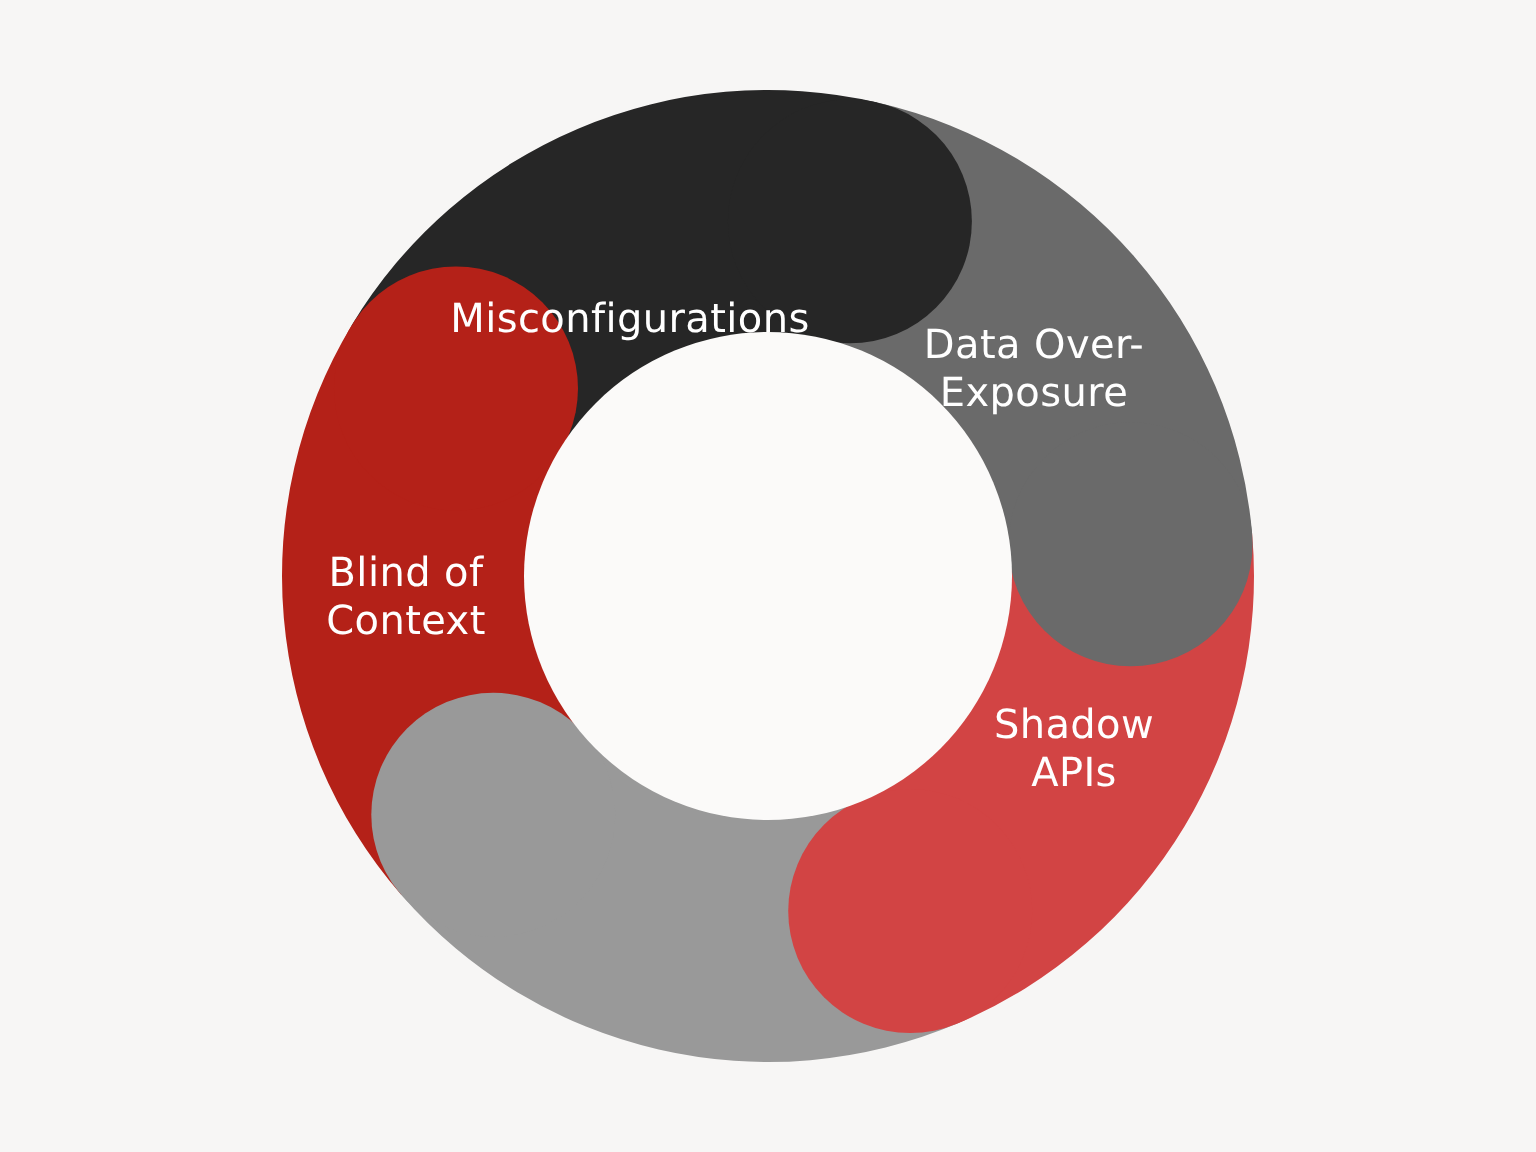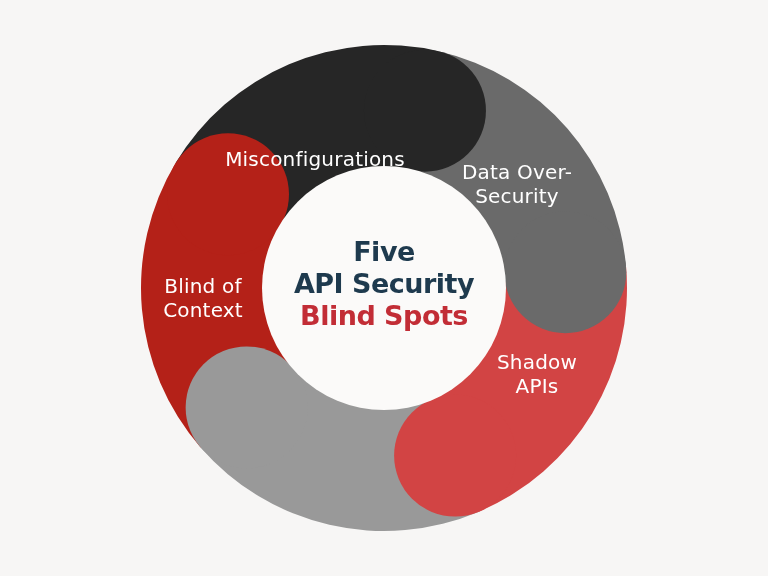--- a/index.html
+++ b/index.html
@@ -51,24 +51,19 @@
       <circle cx="424.94109189058344" cy="110.66464820908718" r="61" fill="#262626"></circle>
       <circle cx="565.3074350526977" cy="272.13765481992624" r="61" fill="#6a6a6a"></circle>
       <circle cx="455.1130653850479" cy="455.53188332834407" r="61" fill="#d24444"></circle>
       <circle cx="246.64285639945555" cy="407.4027432762724" r="61" fill="#999999"></circle>
       <circle cx="227.99555127221555" cy="194.26307036637013" r="61" fill="#b42118"></circle>
       <circle cx="384" cy="288" r="122" fill="#fbfaf9"></circle>
     </svg>
 
   <div class="seg-label lbl-0" style="color: rgb(255, 255, 255);">Misconfigurations</div>
   <div class="seg-label lbl-1" style="color: rgb(255, 255, 255);">Data Over-
-Security</div>
+Exposure</div>
   <div class="seg-label lbl-2" style="color: rgb(255, 255, 255);">Shadow
 APIs</div>
   <div class="seg-label lbl-4" style="color: rgb(255, 255, 255);">Blind of
 Context</div>
 
-  <div class="center-title">
-    <div class="t-line t-navy" style="color: rgb(30, 58, 78);">Five</div>
-    <div class="t-line t-navy" style="color: rgb(30, 58, 78);">API Security</div>
-    <div class="t-line t-red" style="color: rgb(194, 45, 54);">Blind Spots</div>
-  </div>
 </div>
 
 </body></html>

